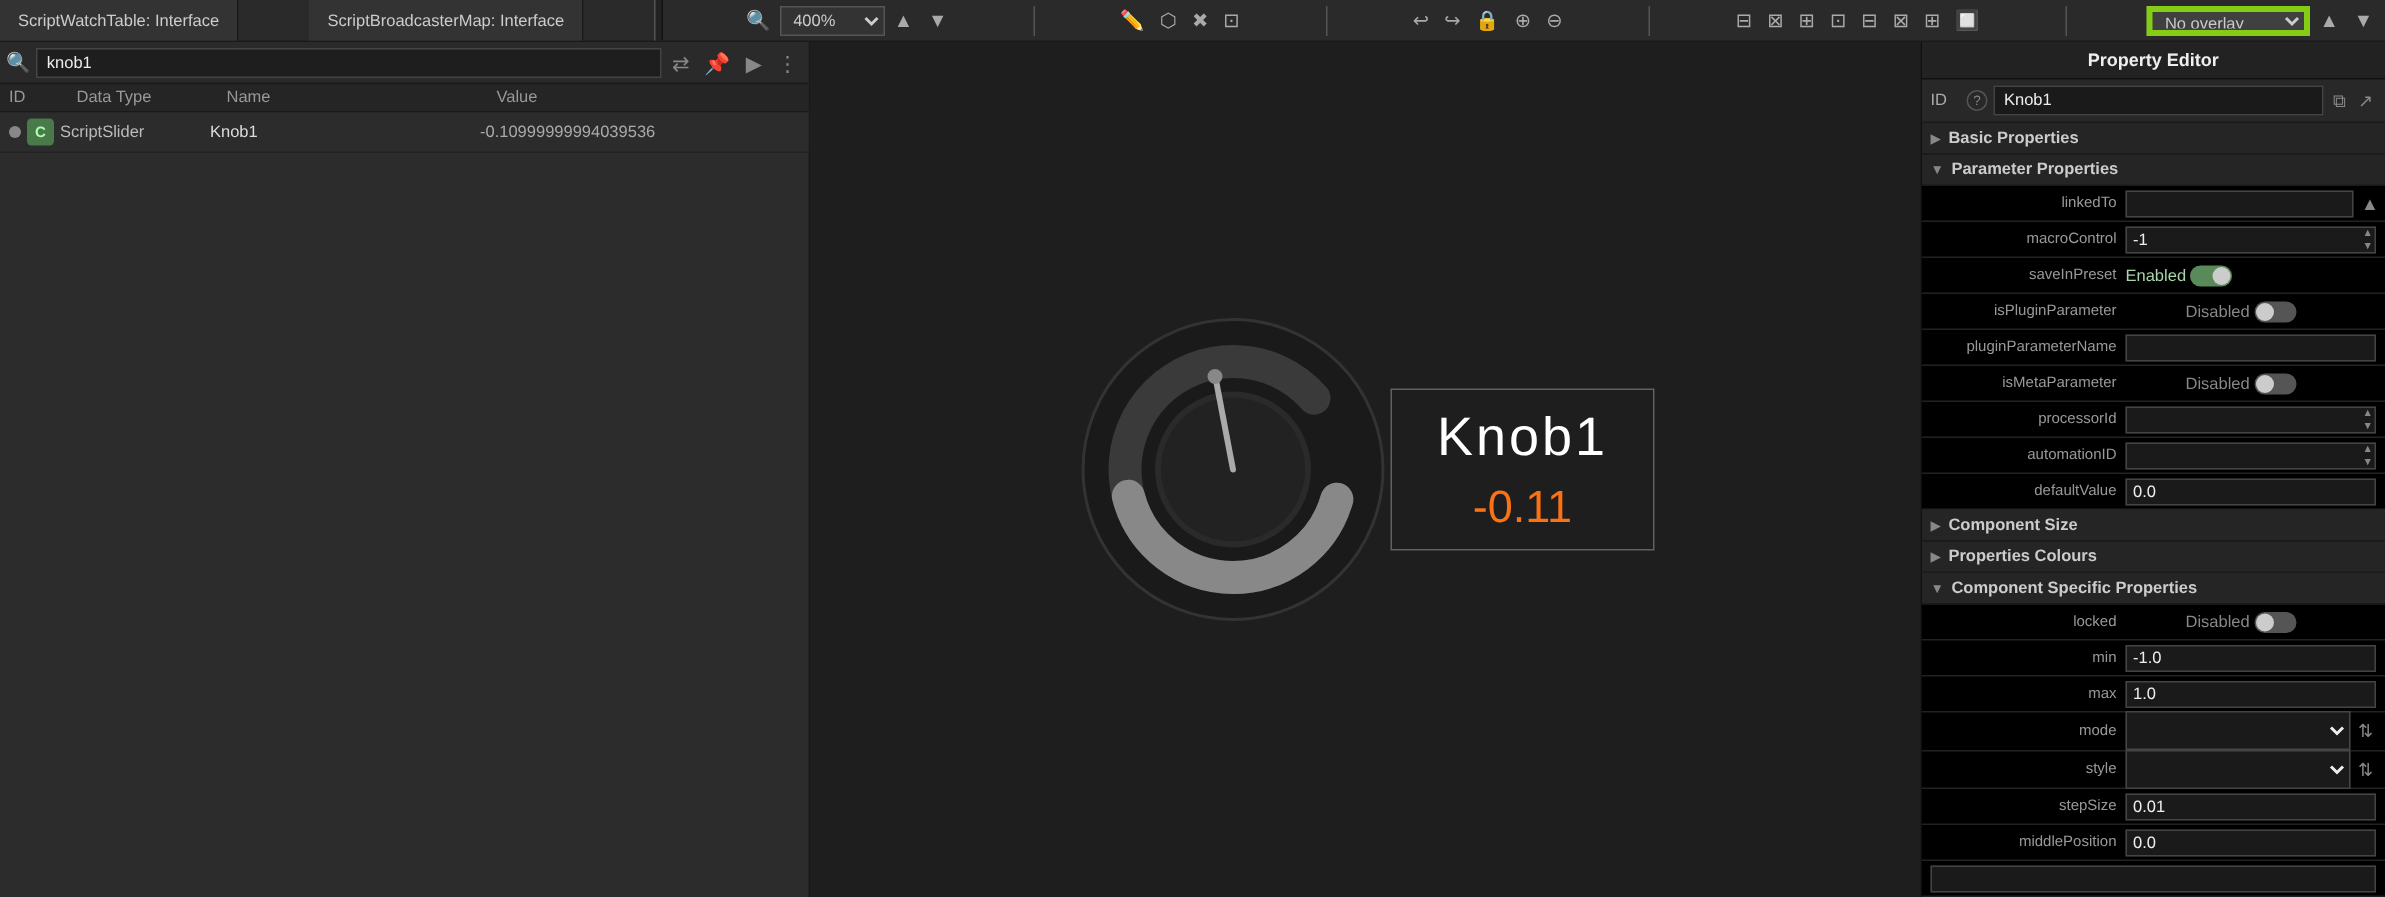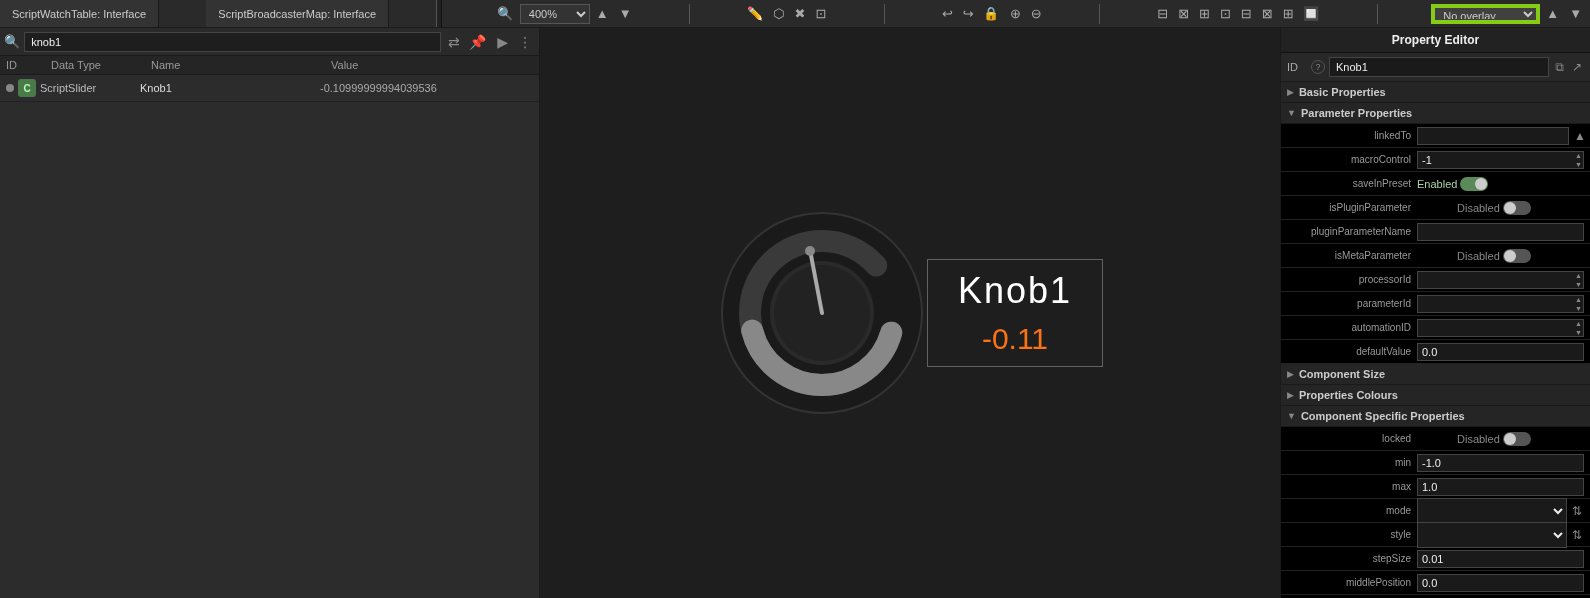--- a/index.html
+++ b/index.html
@@ -631,47 +631,35 @@
         <div class="spinner-wrapper">
           <input class="spinner-input" value="" style="">
           <div class="spinner-arrows">
             <span class="spinner-arrow">▲</span>
             <span class="spinner-arrow">▼</span>
           </div>
         </div>
       </div>
     </div>
 
-    <div class="prop-row">
-      <div class="prop-name">parameterId</div>
+
+    <div class="prop-row">
+      <div class="prop-name">automationID</div>
       <div class="prop-value-area">
         <div class="spinner-wrapper">
           <input class="spinner-input" value="" style="">
           <div class="spinner-arrows">
             <span class="spinner-arrow">▲</span>
             <span class="spinner-arrow">▼</span>
           </div>
         </div>
       </div>
     </div>
 
     <div class="prop-row">
-      <div class="prop-name">automationID</div>
-      <div class="prop-value-area">
-        <div class="spinner-wrapper">
-          <input class="spinner-input" value="" style="">
-          <div class="spinner-arrows">
-            <span class="spinner-arrow">▲</span>
-            <span class="spinner-arrow">▼</span>
-          </div>
-        </div>
-      </div>
-    </div>
-
-    <div class="prop-row">
       <div class="prop-name">defaultValue</div>
       <div class="prop-value-area">
         <input class="prop-input" value="0.0" style="">
       </div>
     </div>
 
     <div class="section-header">
       <span class="section-triangle">▶</span>
       <span class="section-title">Component Size</span>
     </div>

